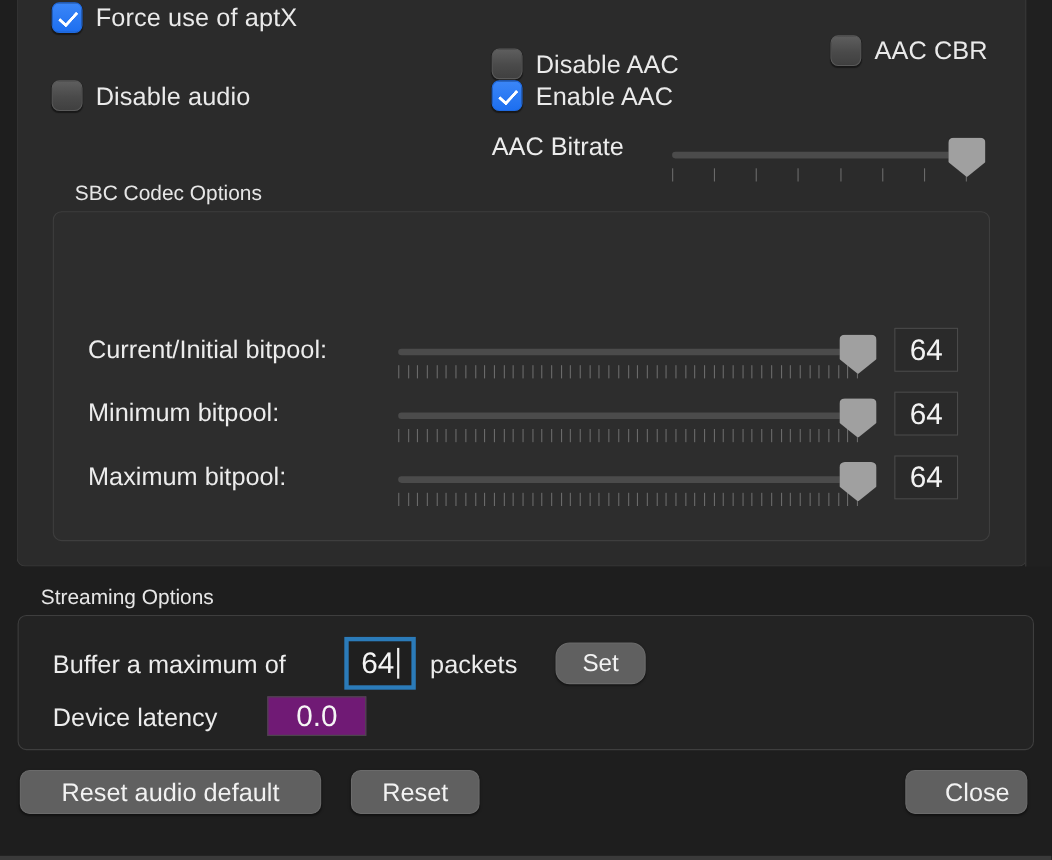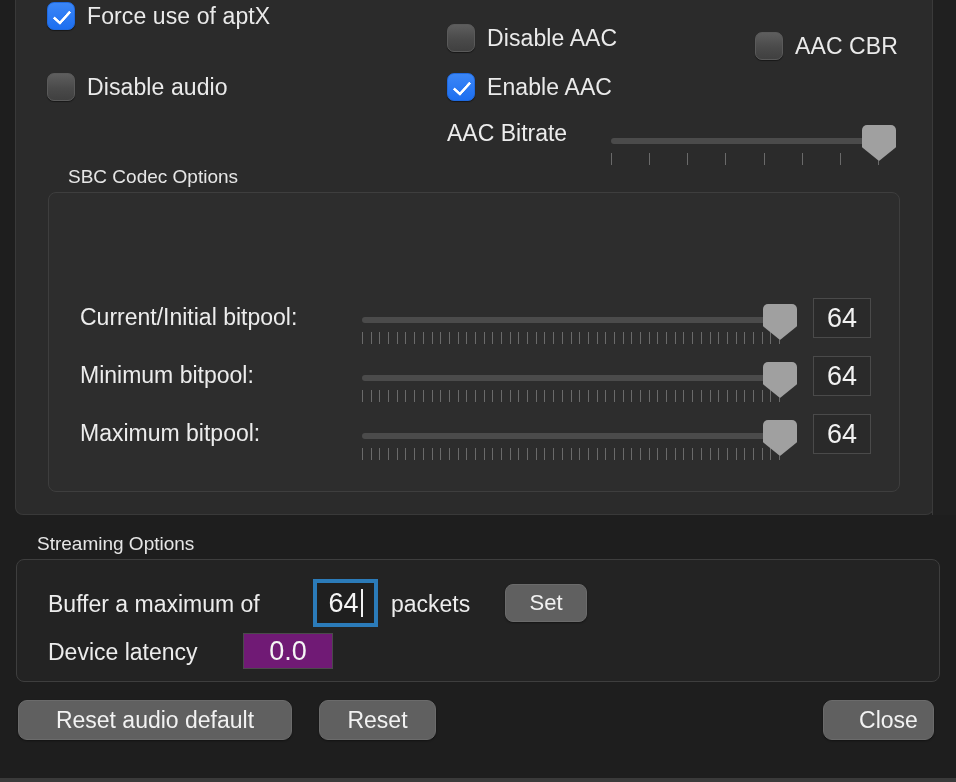--- a/index.html
+++ b/index.html
@@ -214,42 +214,42 @@
     display: flex;
     align-items: center;
     justify-content: center;
     font-size: 23px;
     color: #f2f2f2;
     box-shadow: 0 1px 2px rgba(0,0,0,.4);
     cursor: default;
   }
   .btn.small {
     font-size: 22px;
-    border-radius: 8px;
+    border-radius: 13px;
   }
 </style>
 </head>
 <body>
 
 <div id="window">
 
   <div class="main-panel"></div>
   <div class="right-gutter"></div>
 
   <div class="cb-row" style="left:47px; top:2px;align-items:flex-end;">
     <span class="checkbox on"></span>
     <span class="cb-label">Force use of aptX</span>
   </div>
 
   <div class="cb-row" style="left:47px; top:73px;">
     <span class="checkbox off"></span>
     <span class="cb-label">Disable audio</span>
   </div>
 
-  <div class="cb-row" style="left:447px; top:24px;">
+  <div class="cb-row" style="left:447px; top:44px;">
     <span class="checkbox off"></span>
     <span class="cb-label">Disable AAC</span>
   </div>
 
   <div class="cb-row" style="left:447px; top:73px;">
     <span class="checkbox on"></span>
     <span class="cb-label">Enable AAC</span>
   </div>
 
   <div class="cb-row" style="left:747px; top:32px;padding-left:8px;">

